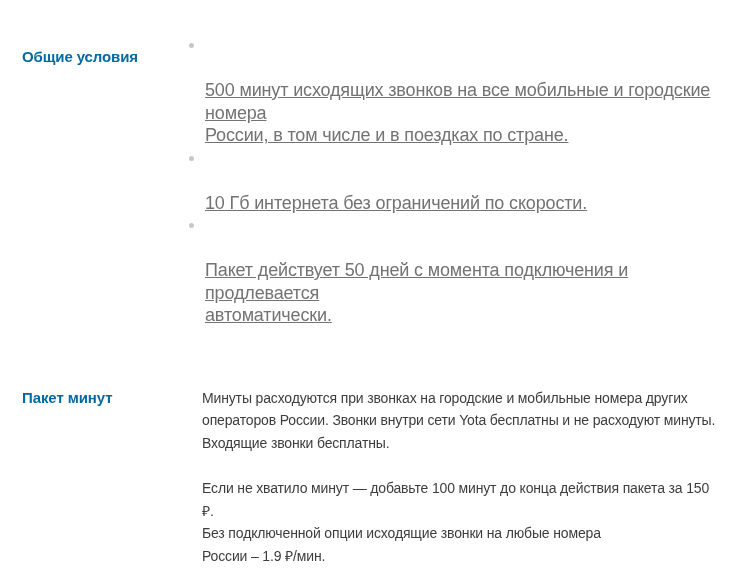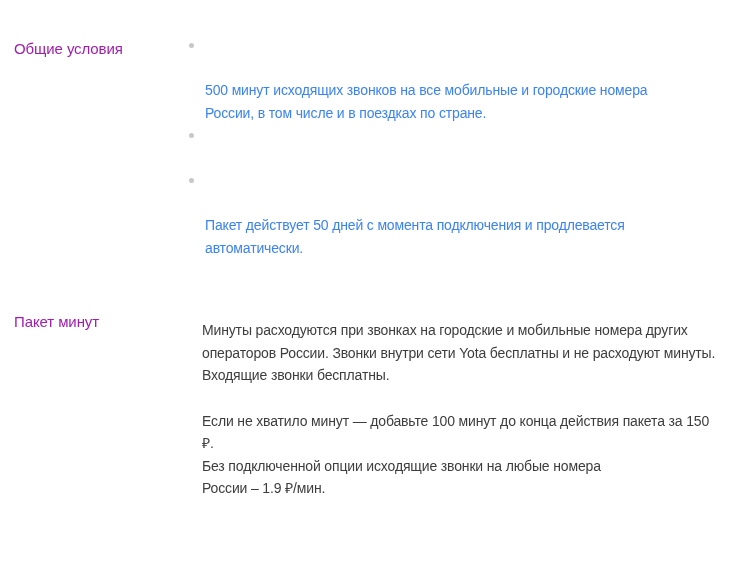--- a/index.html
+++ b/index.html
@@ -9,46 +9,47 @@
     height: 586px;
     background: #ffffff;
     overflow: hidden;
     font-family: "Liberation Sans", sans-serif;
   }
   .page { padding: 34px 8px 0 10px; }
   .row { display: flex; align-items: flex-start; }
   .label-col { flex: 0 0 180px; }
   .content-col { flex: 1 1 auto; min-width: 0; }
   .heading {
-    margin: 4px;
+    margin: 12px;
     font-size: 15px;
-    font-weight: 400;
-    color: #a21caf;
+    font-weight: 700;
+    color: #0369a1;
     line-height: 22.5px;
     letter-spacing: -0.1px;
   }
   .para {
     margin: 12px;
     font-size: 14px;
     line-height: 22.5px;
     color: #3d3d3d;
     white-space: pre-line;
     letter-spacing: -0.15px;
   }
   .para + .para { margin-top: 23px; }
   .subheading { color: #aeaeae; }
   .bullet-list { list-style: none; margin: 0; padding: 0; }
   .bullet-item {
     position: relative;
     padding-left: 15px;
-    font-size: 14px;
+    font-size: 18px;
     line-height: 22.5px;
-    color: #3b82f6;
+    color: #737373;
     white-space: pre-line;
     letter-spacing: -0.15px;
+    text-decoration: underline;
   }
   .dot {
     position: absolute;
     left: -1px;
     top: 9px;
     width: 5px;
     height: 5px;
     border-radius: 50%;
     background: #c8c8c8;
   }
@@ -65,20 +66,21 @@
     </div>
     <div class="content-col">
       <ul class="bullet-list">
         <li class="bullet-item">
           <span class="dot"></span>
           <span>500 минут исходящих звонков на все мобильные и городские номера
 России, в том числе и в поездках по стране.</span>
         </li>
         <li class="bullet-item">
           <span class="dot"></span>
+          <span>10 Гб интернета без ограничений по скорости.</span>
         </li>
         <li class="bullet-item">
           <span class="dot"></span>
           <span>Пакет действует 50 дней с момента подключения и продлевается
 автоматически.</span>
         </li>
       </ul>
     </div>
   </section>
 

